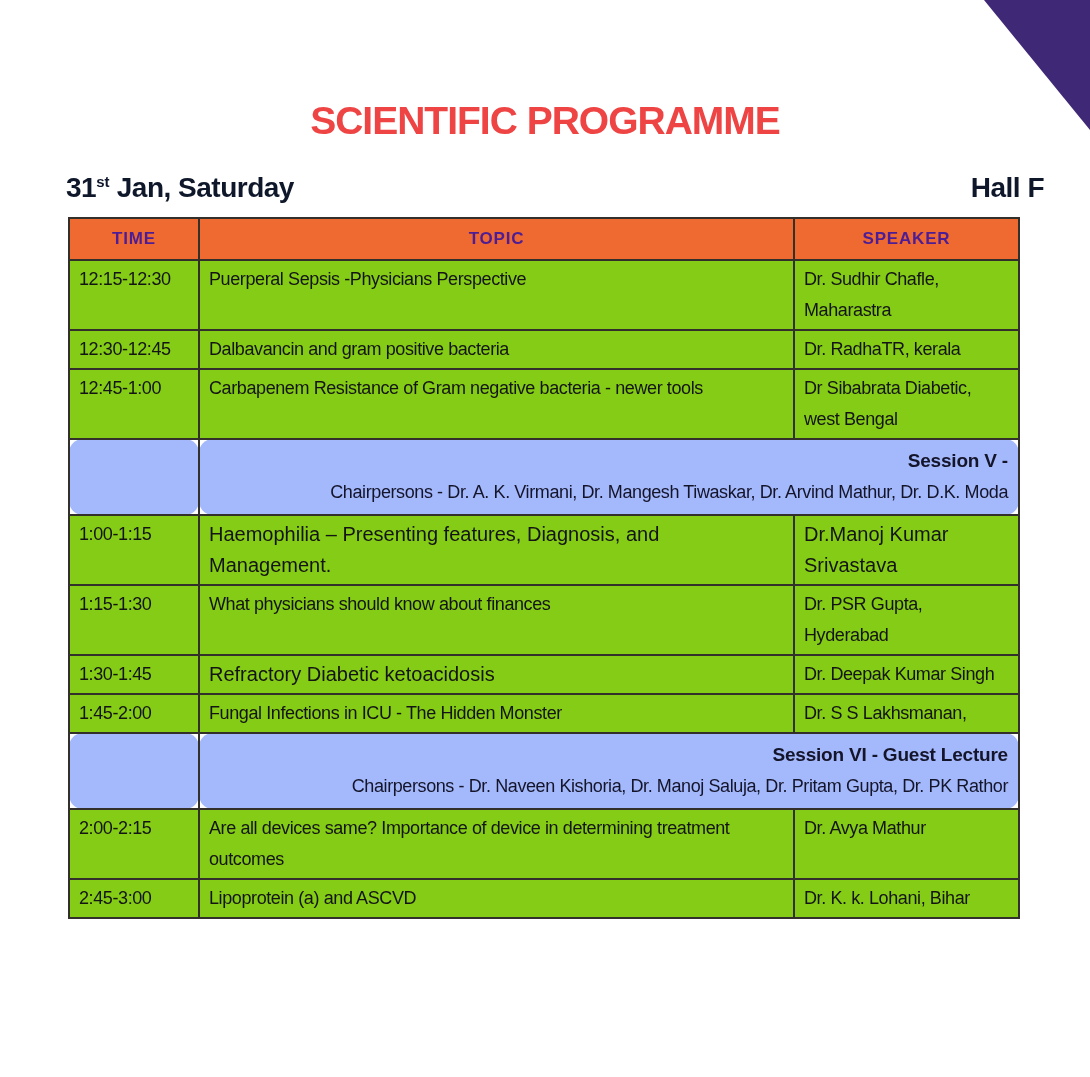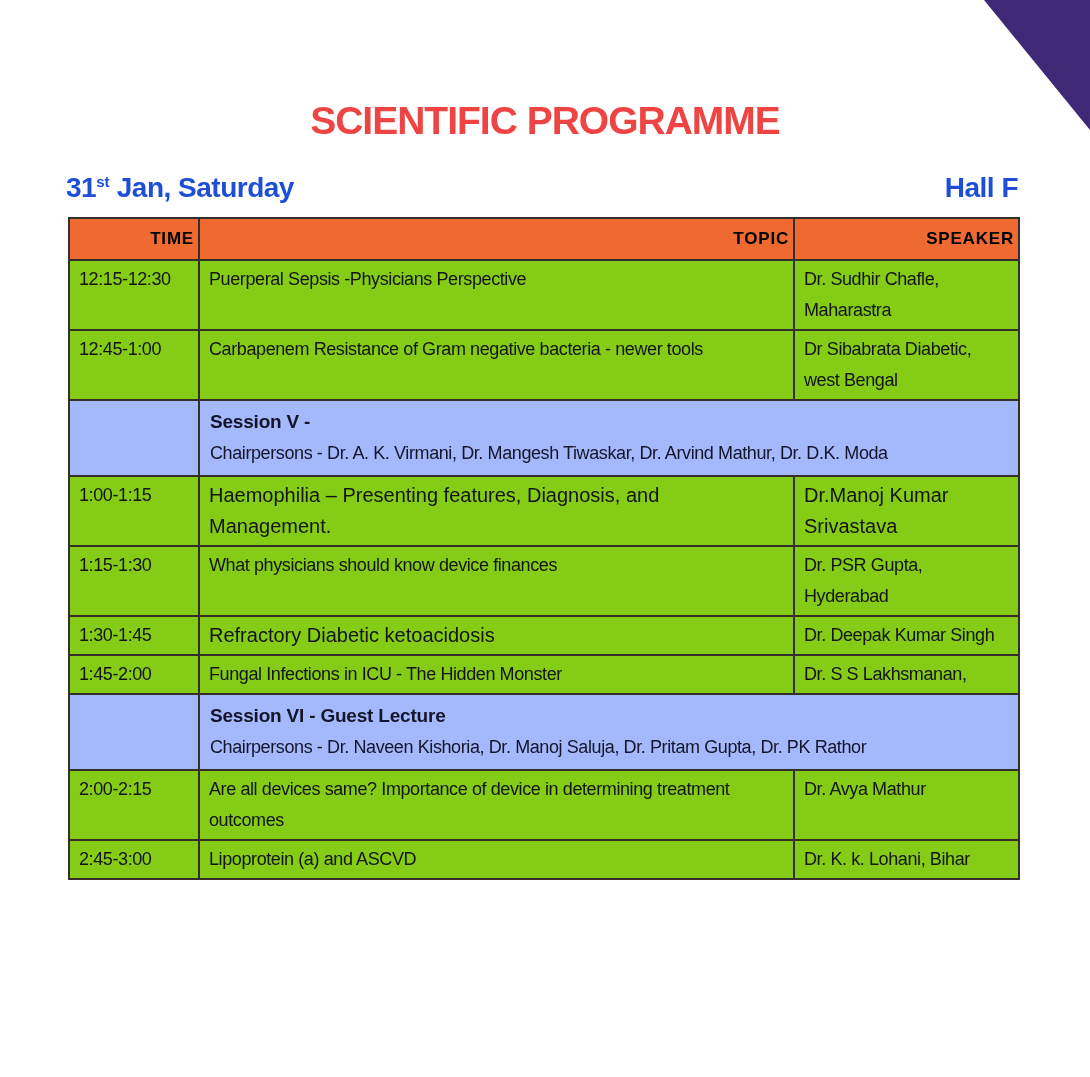--- a/index.html
+++ b/index.html
@@ -27,63 +27,64 @@
     line-height: 44px;
     font-weight: bold;
     letter-spacing: -1px;
     color: #ef4444;
   }
 
   .date-row {
     display: flex;
     justify-content: space-between;
     align-items: baseline;
-    margin: 29px 72px 13px 66px;
+    margin: 29px 46px 13px 66px;
     font-size: 28px;
     font-weight: bold;
-    color: #1d4ed8;
+    color: #0f172a;
     letter-spacing: -0.5px;
   }
   .date-row sup { font-size: 15px; letter-spacing: 0; }
 
   table.programme {
     border-collapse: collapse;
     table-layout: fixed;
     margin-left: 68px;
     width: 950px;
   }
   th, td { border: 2px solid #33302c; vertical-align: top; }
 
   thead th {
     background: #ee6a30;
-    color: #000000;
+    color: #4c1d95;
     font-size: 17px;
     font-weight: bold;
     letter-spacing: 0.8px;
-    text-align: right;
+    text-align: center;
     padding: 10px 4px;
   }
 
   td {
     font-size: 18px;
     line-height: 31px;
     letter-spacing: -0.4px;
     padding: 3px 9px;
     background: #84cc16;
   }
   td.alt {
     font-size: 20px;
     letter-spacing: 0;
   }
 
   tr.session td {
     background: #a4b9fb;
-    text-align: left;
+    text-align: right;
     color: #14142a;
     padding: 6px 10px;
+    border-radius: 14px;
   }
   .session-title { display: block; font-weight: bold; font-size: 19px; line-height: 30px; letter-spacing: -0.2px; }
   .session-chairs { display: block; font-size: 18px; line-height: 32px; letter-spacing: -0.4px; }
 </style>
 </head>
 <body>
 
 <div class="corner-triangle"></div>
 
 <h1 class="page-title">SCIENTIFIC PROGRAMME</h1>
@@ -106,39 +107,44 @@
       <th>SPEAKER</th>
     </tr>
   </thead>
   <tbody>
       <tr>
         <td class="time">12:15-12:30</td>
         <td class="topic">Puerperal Sepsis -Physicians Perspective</td>
         <td class="speaker">Dr. Sudhir Chafle, Maharastra</td>
       </tr>
       <tr>
+        <td class="time">12:30-12:45</td>
+        <td class="topic">Dalbavancin and gram positive bacteria</td>
+        <td class="speaker">Dr. RadhaTR, kerala</td>
+      </tr>
+      <tr>
         <td class="time">12:45-1:00</td>
         <td class="topic">Carbapenem Resistance of Gram negative bacteria - newer tools</td>
         <td class="speaker">Dr Sibabrata Diabetic, west Bengal</td>
       </tr>
       <tr class="session">
         <td></td>
         <td colspan="2">
           <span class="session-title">Session V -</span>
           <span class="session-chairs">Chairpersons - Dr. A. K. Virmani, Dr. Mangesh Tiwaskar, Dr. Arvind Mathur, Dr. D.K. Moda</span>
         </td>
       </tr>
       <tr>
         <td class="time">1:00-1:15</td>
         <td class="topic alt">Haemophilia – Presenting features, Diagnosis, and Management.</td>
         <td class="speaker alt">Dr.Manoj Kumar Srivastava</td>
       </tr>
       <tr>
         <td class="time">1:15-1:30</td>
-        <td class="topic">What physicians should know device finances</td>
+        <td class="topic">What physicians should know about finances</td>
         <td class="speaker">Dr. PSR Gupta, Hyderabad</td>
       </tr>
       <tr>
         <td class="time">1:30-1:45</td>
         <td class="topic alt">Refractory Diabetic ketoacidosis</td>
         <td class="speaker">Dr. Deepak Kumar Singh</td>
       </tr>
       <tr>
         <td class="time">1:45-2:00</td>
         <td class="topic">Fungal Infections in ICU - The Hidden Monster</td>

